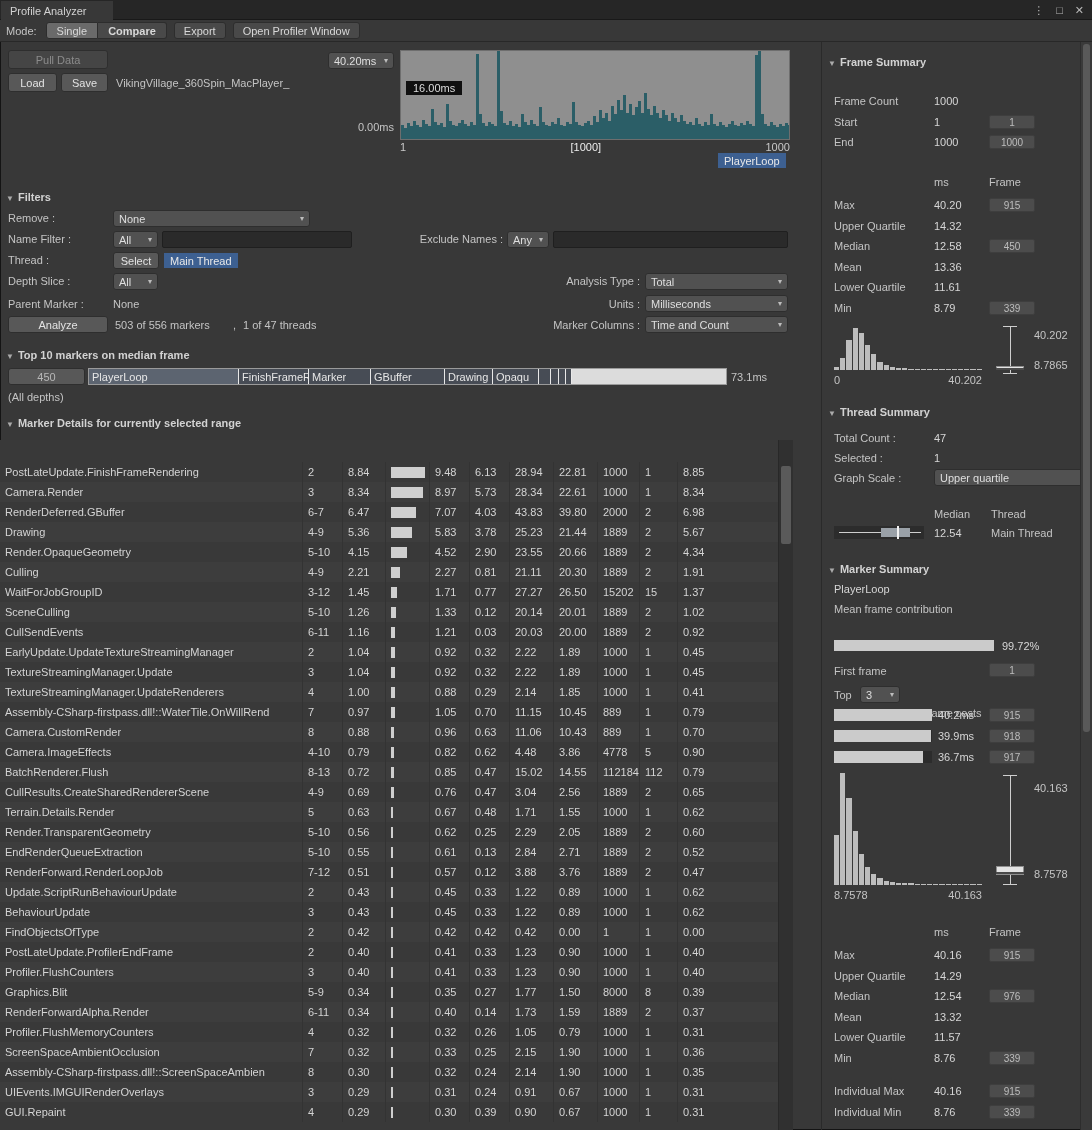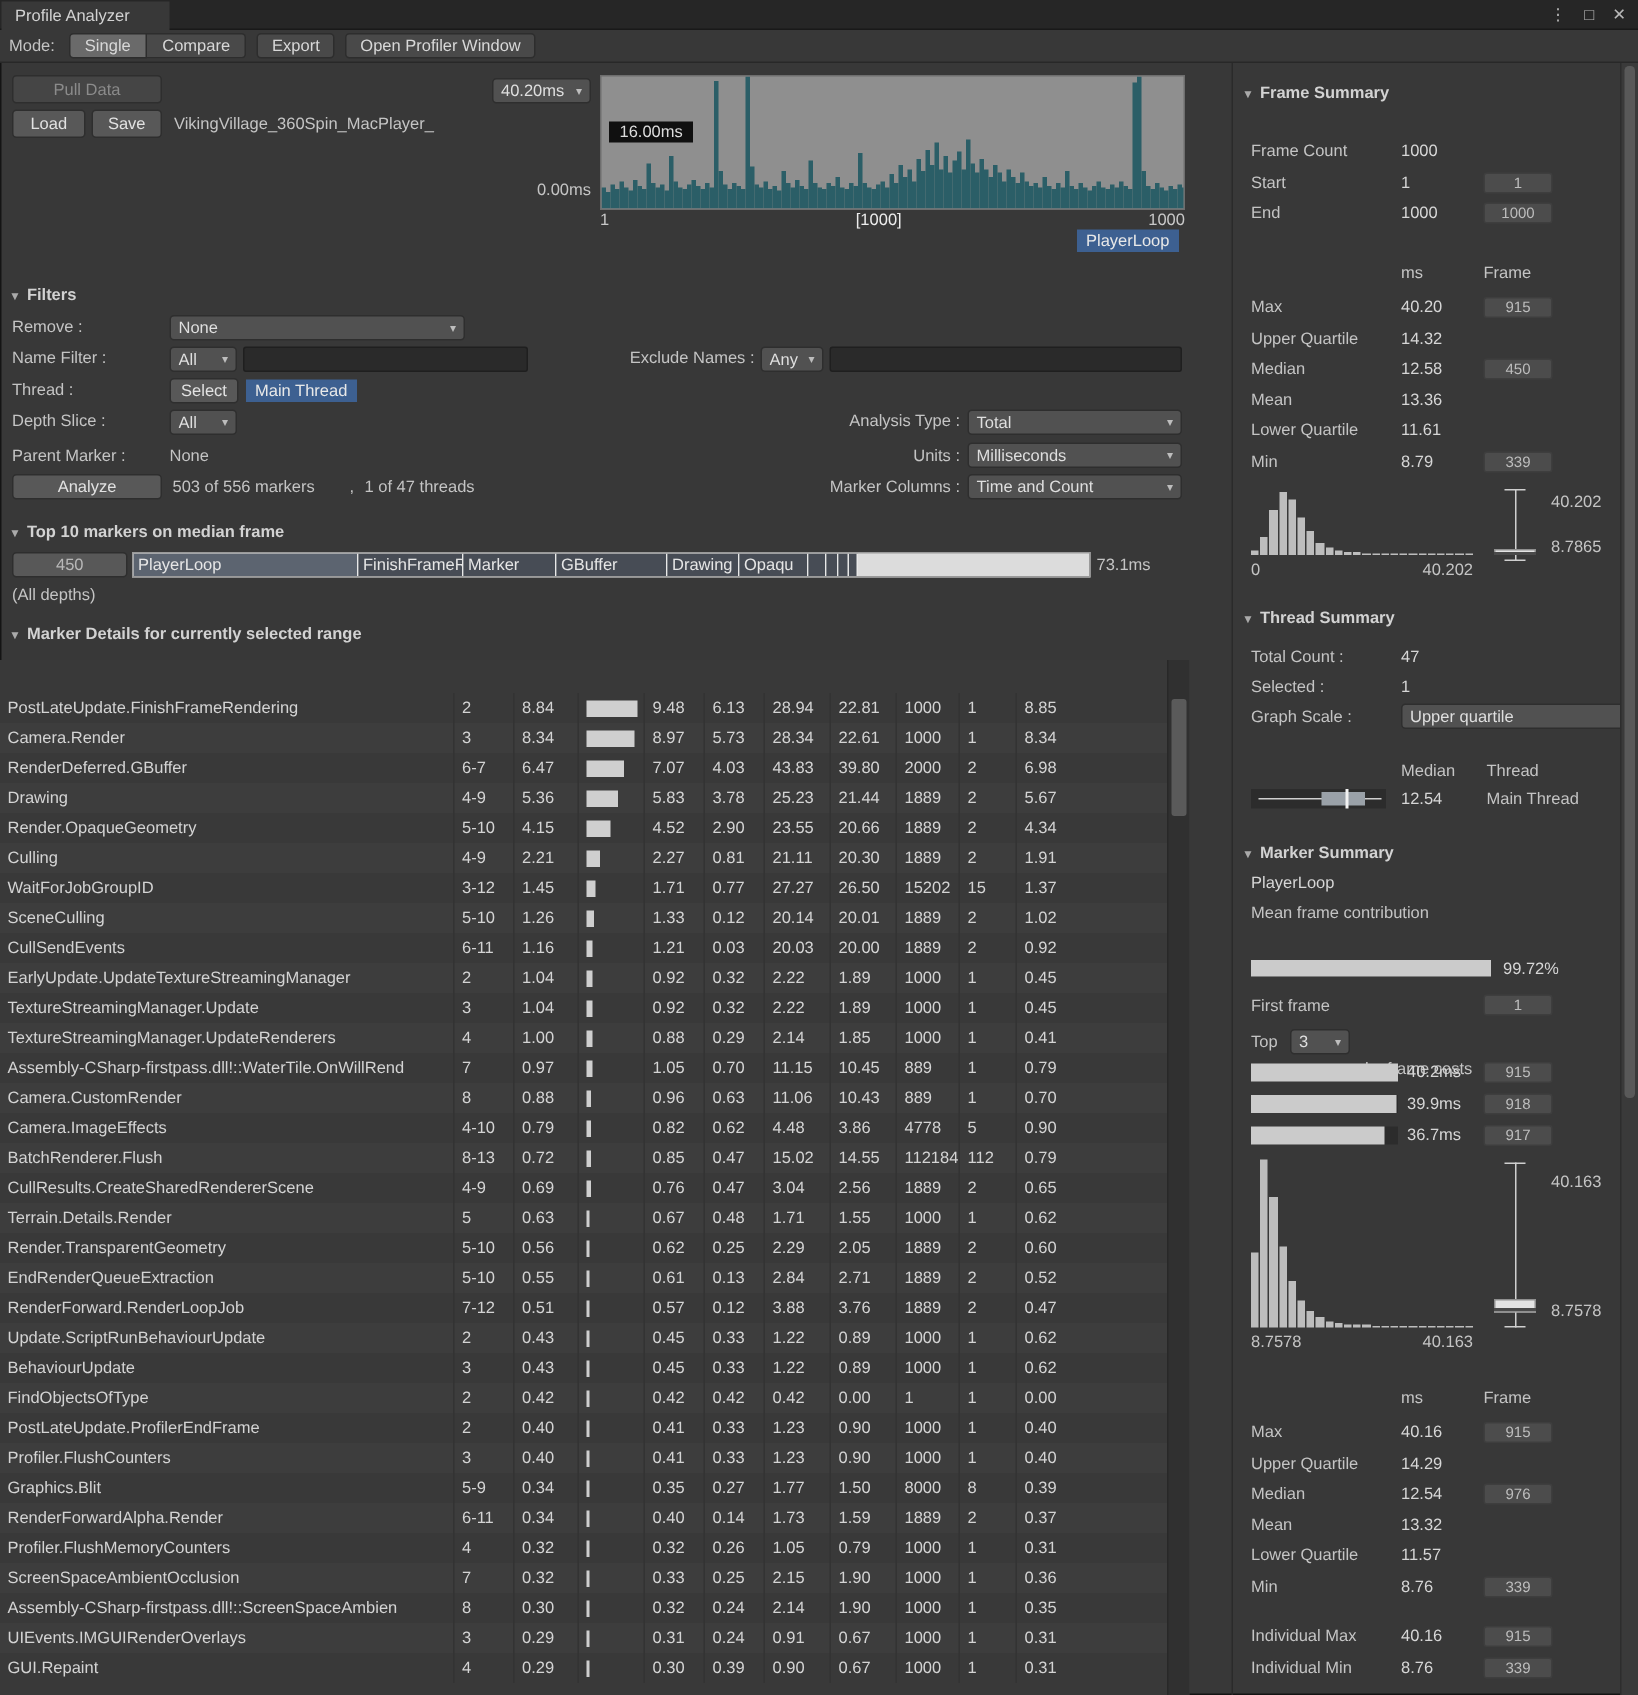--- a/index.html
+++ b/index.html
@@ -10,21 +10,21 @@
   .wtab{position:absolute;left:1px;top:1px;height:19px;width:112px;background:#383838;display:flex;align-items:center;padding-left:9px;color:#d2d2d2;}
   .ticons{position:absolute;right:8px;top:0;height:20px;display:flex;align-items:center;gap:12px;color:#b8b8b8;}
   .ticons span{cursor:default;font-size:11px;line-height:1;}
   
   .toolbar{position:absolute;top:20px;left:0;right:0;height:22px;background:#383838;border-bottom:1px solid #282828;display:flex;align-items:center;padding-left:6px;gap:7px;}
   .tb-lbl{color:#c4c4c4;margin-right:2px;}
   button{appearance:none;font-family:inherit;font-size:11px;cursor:default;}
   .seg{display:flex;}
   .seg-btn{height:17px;padding:0 10px;background:#494949;border:1px solid #2d2d2d;color:#d8d8d8;}
   .seg-btn.first{border-radius:3px 0 0 3px;}
-  .seg-btn.last{border-radius:0 3px 3px 0;border-left:none;}
+  .seg-btn.last{border-radius:0 3px 3px 0;border-left:none;font-weight:bold;}
   .seg-btn.active{background:#6a6a6a;}
   .tb-btn{height:17px;padding:0 9px;background:#494949;border:1px solid #2d2d2d;border-radius:3px;color:#d8d8d8;}
   
   .content{position:absolute;top:42px;left:0;right:0;bottom:0;}
   .leftpane{position:absolute;left:0;top:0;width:793px;bottom:0;text-decoration:underline;}
   .rightpane{position:absolute;left:793px;top:0;width:287px;bottom:0;border-left:1px solid #2a2a2a;margin-left:28px;}
   .vscroll{position:absolute;right:0;top:0;width:12px;bottom:0;background:#3a3a3a;border-left:1px solid #2d2d2d;}
   .vthumb{position:absolute;left:2px;right:2px;top:2px;height:688px;background:#595959;border-radius:3px;}
   .leftpane>*, .rightpane>*{position:absolute;}
   

